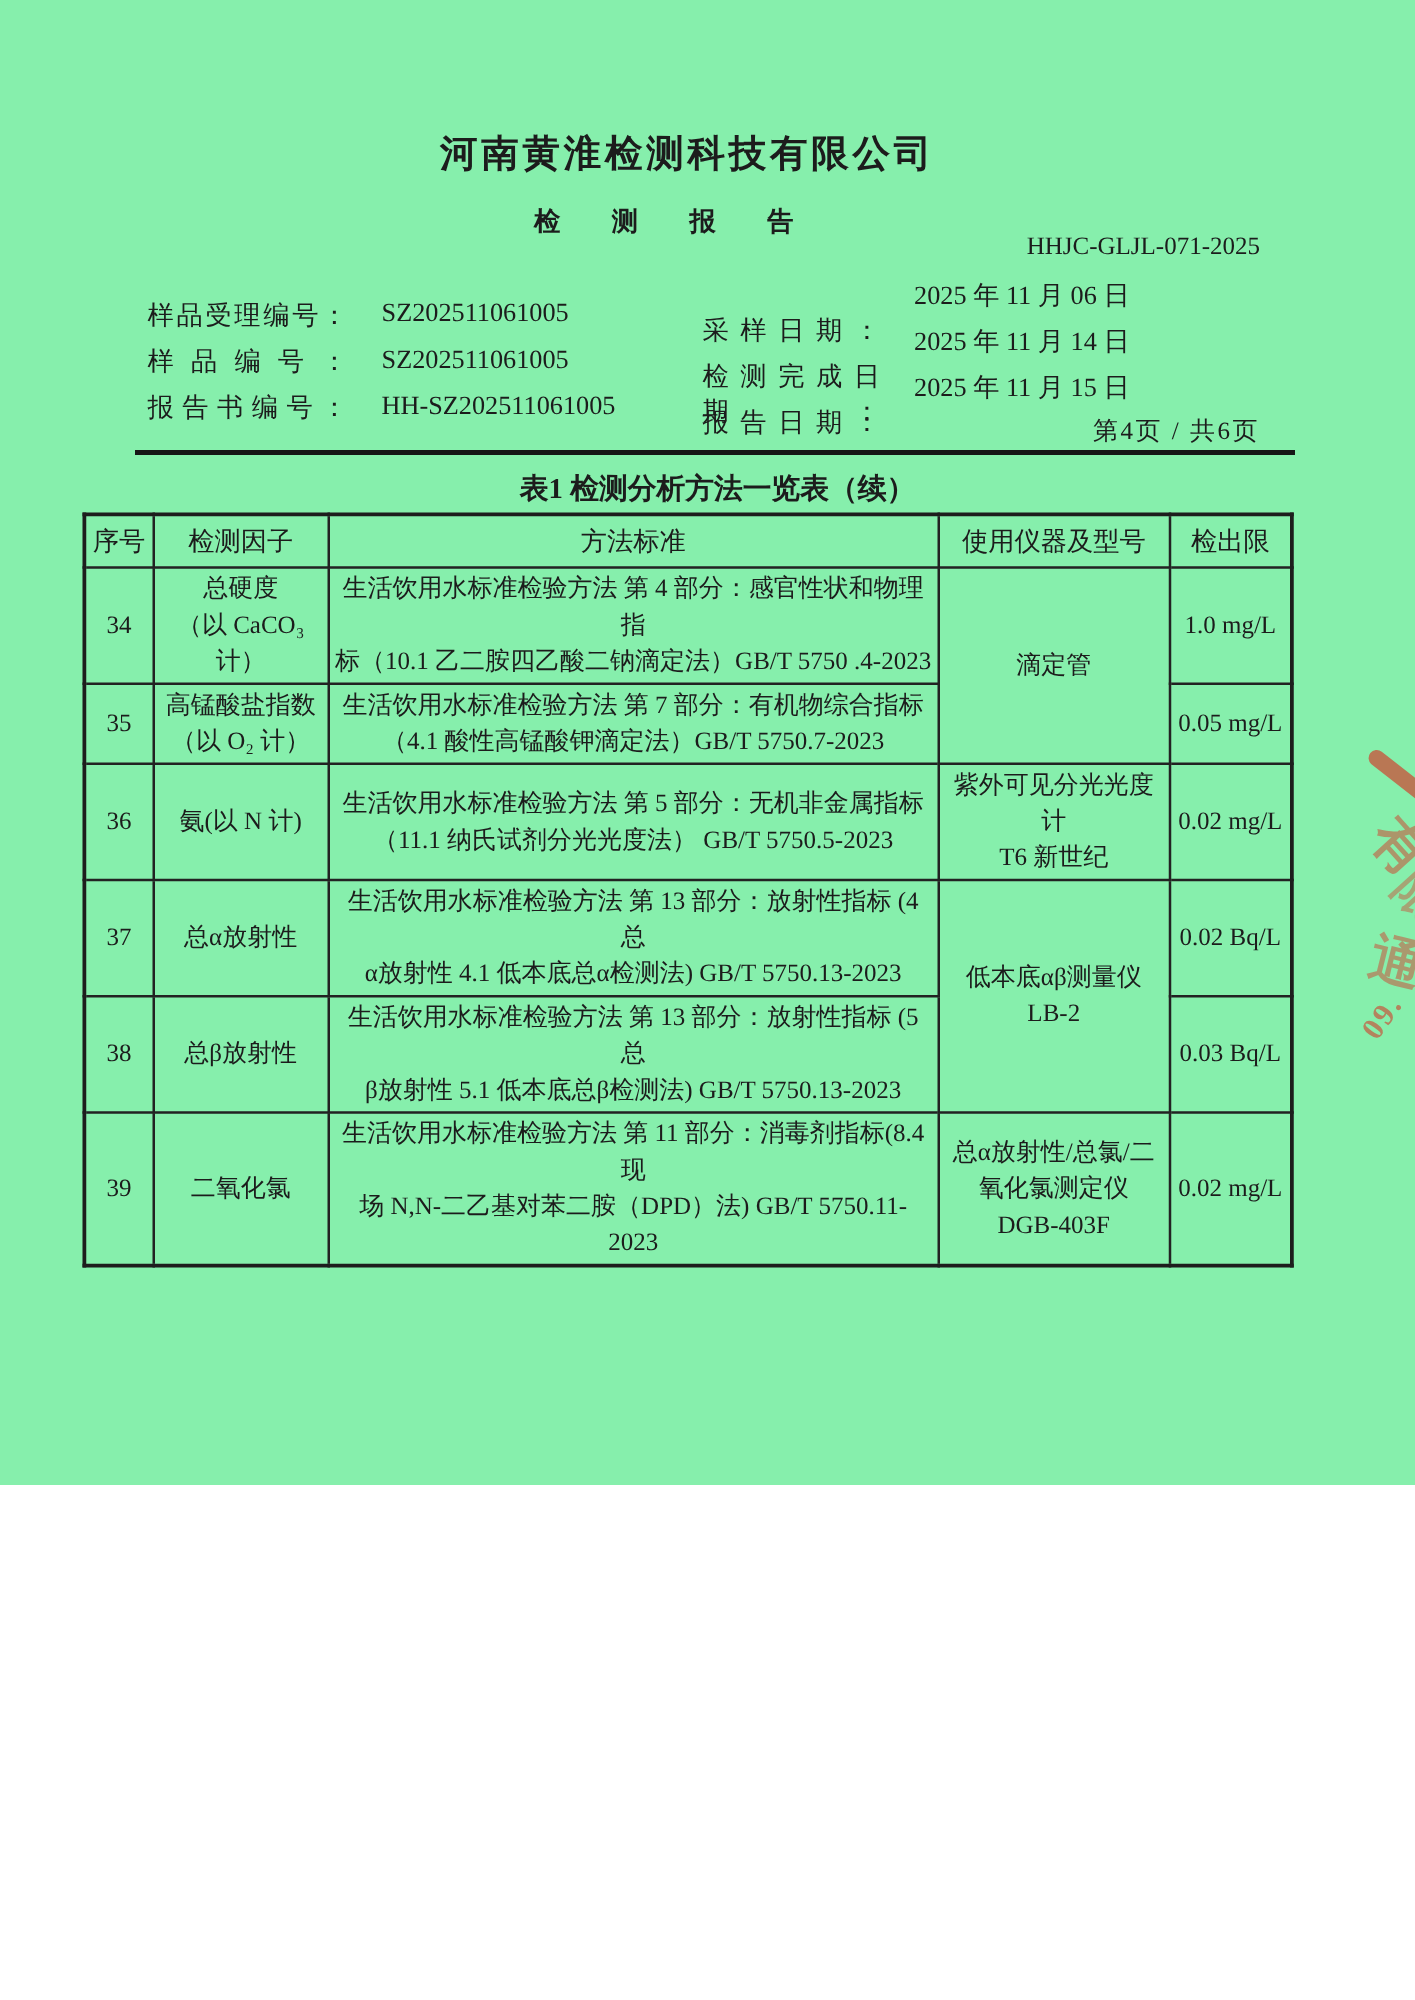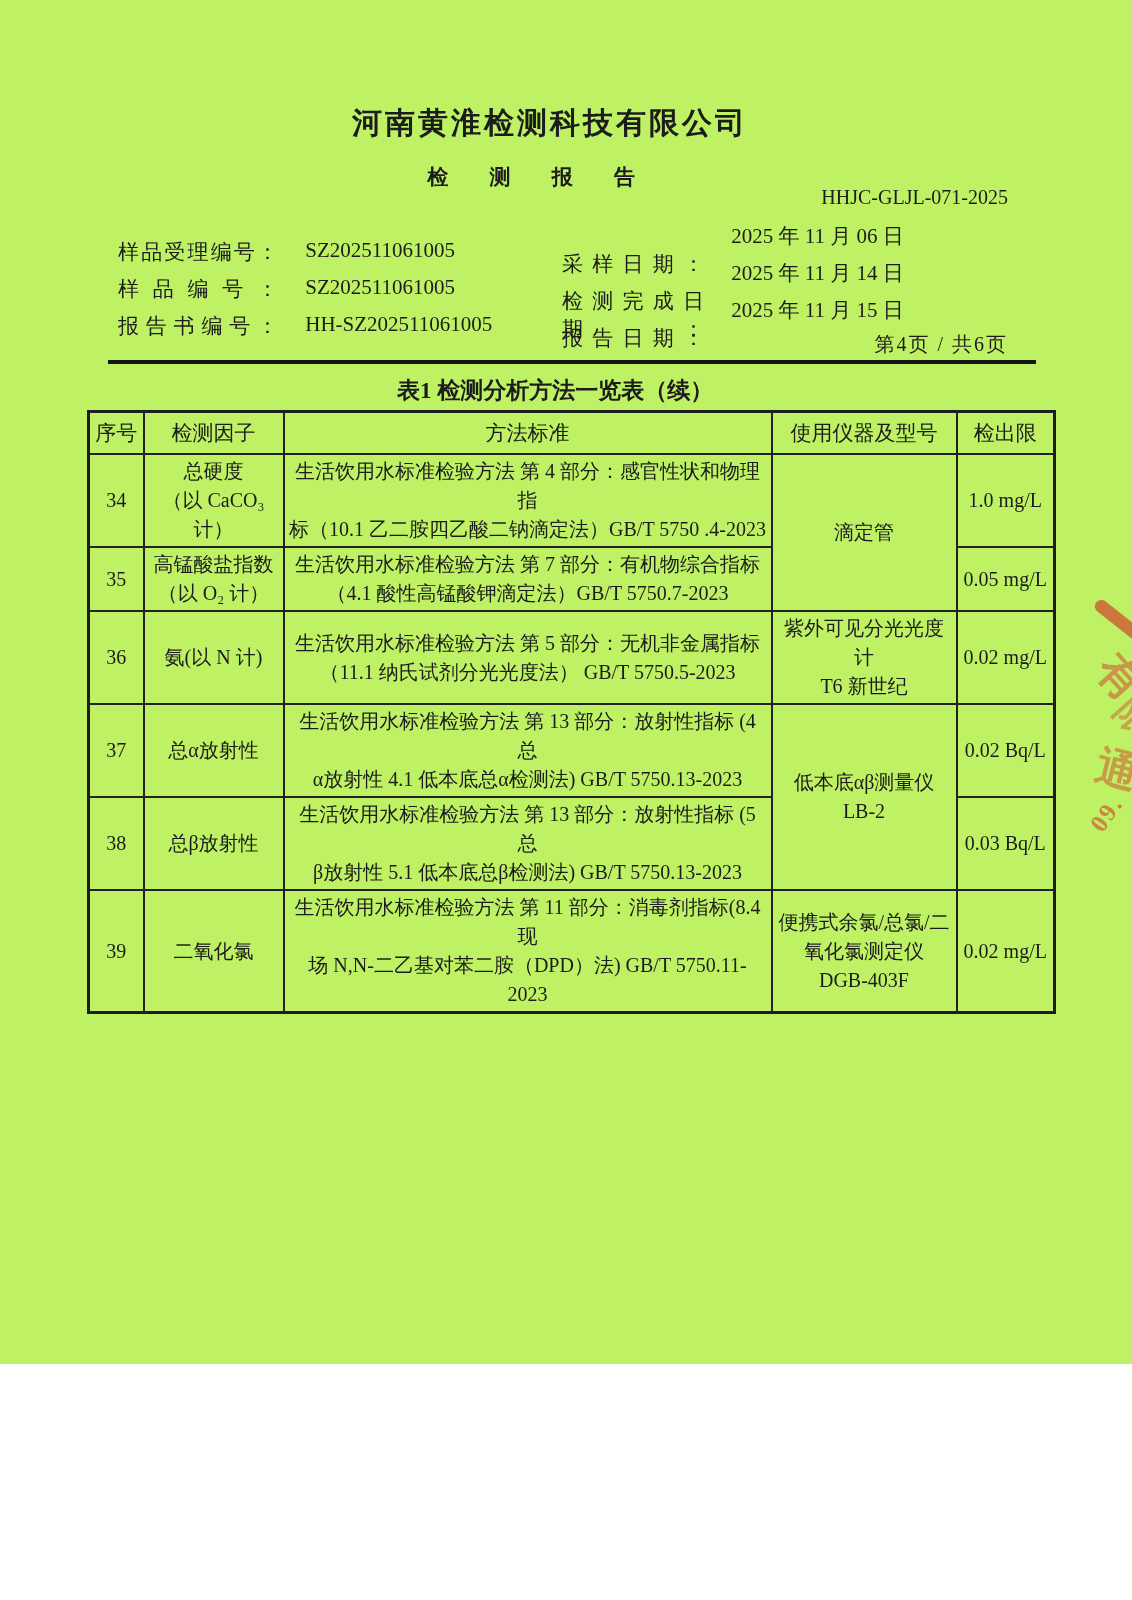--- a/index.html
+++ b/index.html
@@ -4,22 +4,22 @@
 <style>
   html,body{margin:0;padding:0;}
   body{
     width:1132px;height:1600px;
     background:#ffffff;
     font-family:"Liberation Serif","DejaVu Serif",serif;
     color:#1c1c1c;
     position:relative;
   }
   .page{
-    position:absolute;left:0;top:0;width:1132px;height:1364px;
-    overflow:hidden;background:#bef264;
+    position:absolute;left:0;top:0;width:1132px;height:1188px;
+    overflow:hidden;background:#86efac;
   }
   .company{
     position:absolute;top:103px;left:0;width:1100px;
     text-align:center;font-size:30px;font-weight:600;letter-spacing:3px;
   }
   .doc-title{
     position:absolute;top:163px;left:0;width:1080px;
     text-align:center;font-size:21px;font-weight:700;letter-spacing:18px;
   }
   .report-code{
@@ -39,24 +39,24 @@
   .meta-label.r{width:142px;margin-top:28px;}
   .meta-value{display:inline-block;margin-left:22px;vertical-align:top;}
   .page-indicator{
     position:absolute;top:331px;right:124px;font-size:20px;letter-spacing:2px;
   }
   .rule{
     position:absolute;top:360px;left:108px;width:928px;height:4px;background:#161616;
   }
   .table-title{
     position:absolute;top:375px;left:0;width:1110px;
-    text-align:center;font-size:23px;font-weight:700;
+    text-align:center;font-size:23px;font-weight:700;padding-left:19px;
   }
   table.methods{
-    position:absolute;left:87px;top:410px;width:966px;
+    position:absolute;left:66px;top:410px;width:966px;
     border-collapse:collapse;table-layout:fixed;
     font-size:20px;
     padding-left:36px;
   }
   table.methods col.c-no{width:55px;}
   table.methods col.c-factor{width:140px;}
   table.methods col.c-method{width:488px;}
   table.methods col.c-instr{width:185px;}
   table.methods col.c-limit{width:98px;}
   table.methods th, table.methods td{
@@ -189,21 +189,21 @@
         <td>总β放射性</td>
         <td class="method-cell">生活饮用水标准检验方法 第 13 部分：放射性指标 (5 总
 β放射性 5.1 低本底总β检测法) GB/T 5750.13-2023</td>
         <td>0.03 Bq/L</td>
       </tr>
       <tr class="h-r39">
         <td>39</td>
         <td>二氧化氯</td>
         <td class="method-cell">生活饮用水标准检验方法 第 11 部分：消毒剂指标(8.4 现
 场 N,N-二乙基对苯二胺（DPD）法) GB/T 5750.11-2023</td>
-        <td>便携式余氯/总氯/二
+        <td>总α放射性/总氯/二
 氧化氯测定仪
 DGB-403F</td>
         <td>0.02 mg/L</td>
       </tr>
     </tbody>
   </table>
 
   <div class="stamp-arc"></div>
   <div class="stamp-frag sf1">有</div>
   <div class="stamp-frag sf2">限</div>

